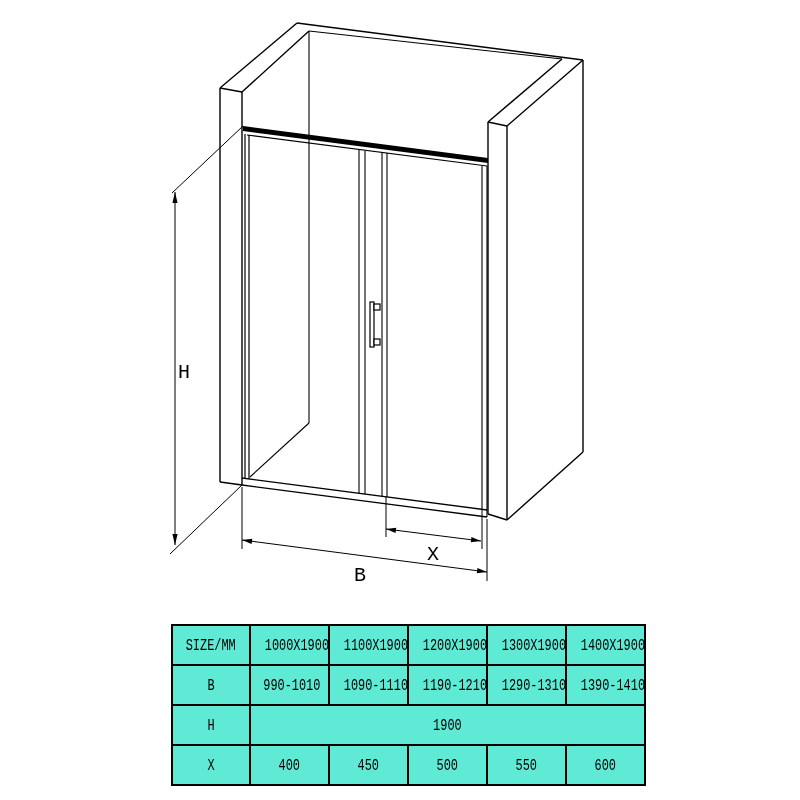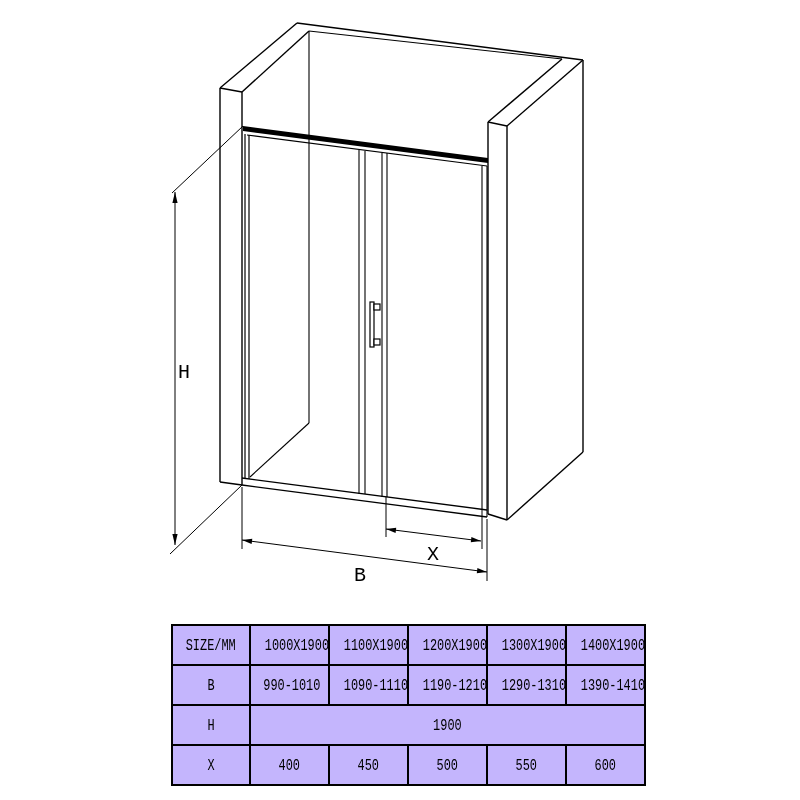--- a/index.html
+++ b/index.html
@@ -1,20 +1,20 @@
 <!DOCTYPE html>
 <html><head>
 <meta charset="utf-8">
 <style>
   html,body{margin:0;padding:0;background:#ffffff;}
   .canvas{position:relative;width:800px;height:800px;background:#ffffff;overflow:hidden;
           font-family:"Liberation Mono",monospace;}
   .drawing{position:absolute;left:0;top:0;}
   .size-table-wrap{position:absolute;left:171px;top:624px;}
-  table.size-table{border-collapse:collapse;table-layout:fixed;width:461px;background:#c4b5fd;}
+  table.size-table{border-collapse:collapse;table-layout:fixed;width:461px;background:#5eead4;}
   table.size-table td{border:2px solid #000000;height:38px;text-align:center;vertical-align:middle;
           padding:0;font-size:17px;color:#000000;white-space:nowrap;overflow:hidden;}
   td .sq{display:inline-block;transform:scaleX(0.70);transform-origin:50% 50%;letter-spacing:0;}
   .col-head{width:76px;}
   .col-val{width:77px;}
   svg text{font-family:"Liberation Mono",monospace;fill:#000000;}
 </style>
 </head>
 <body>
 

